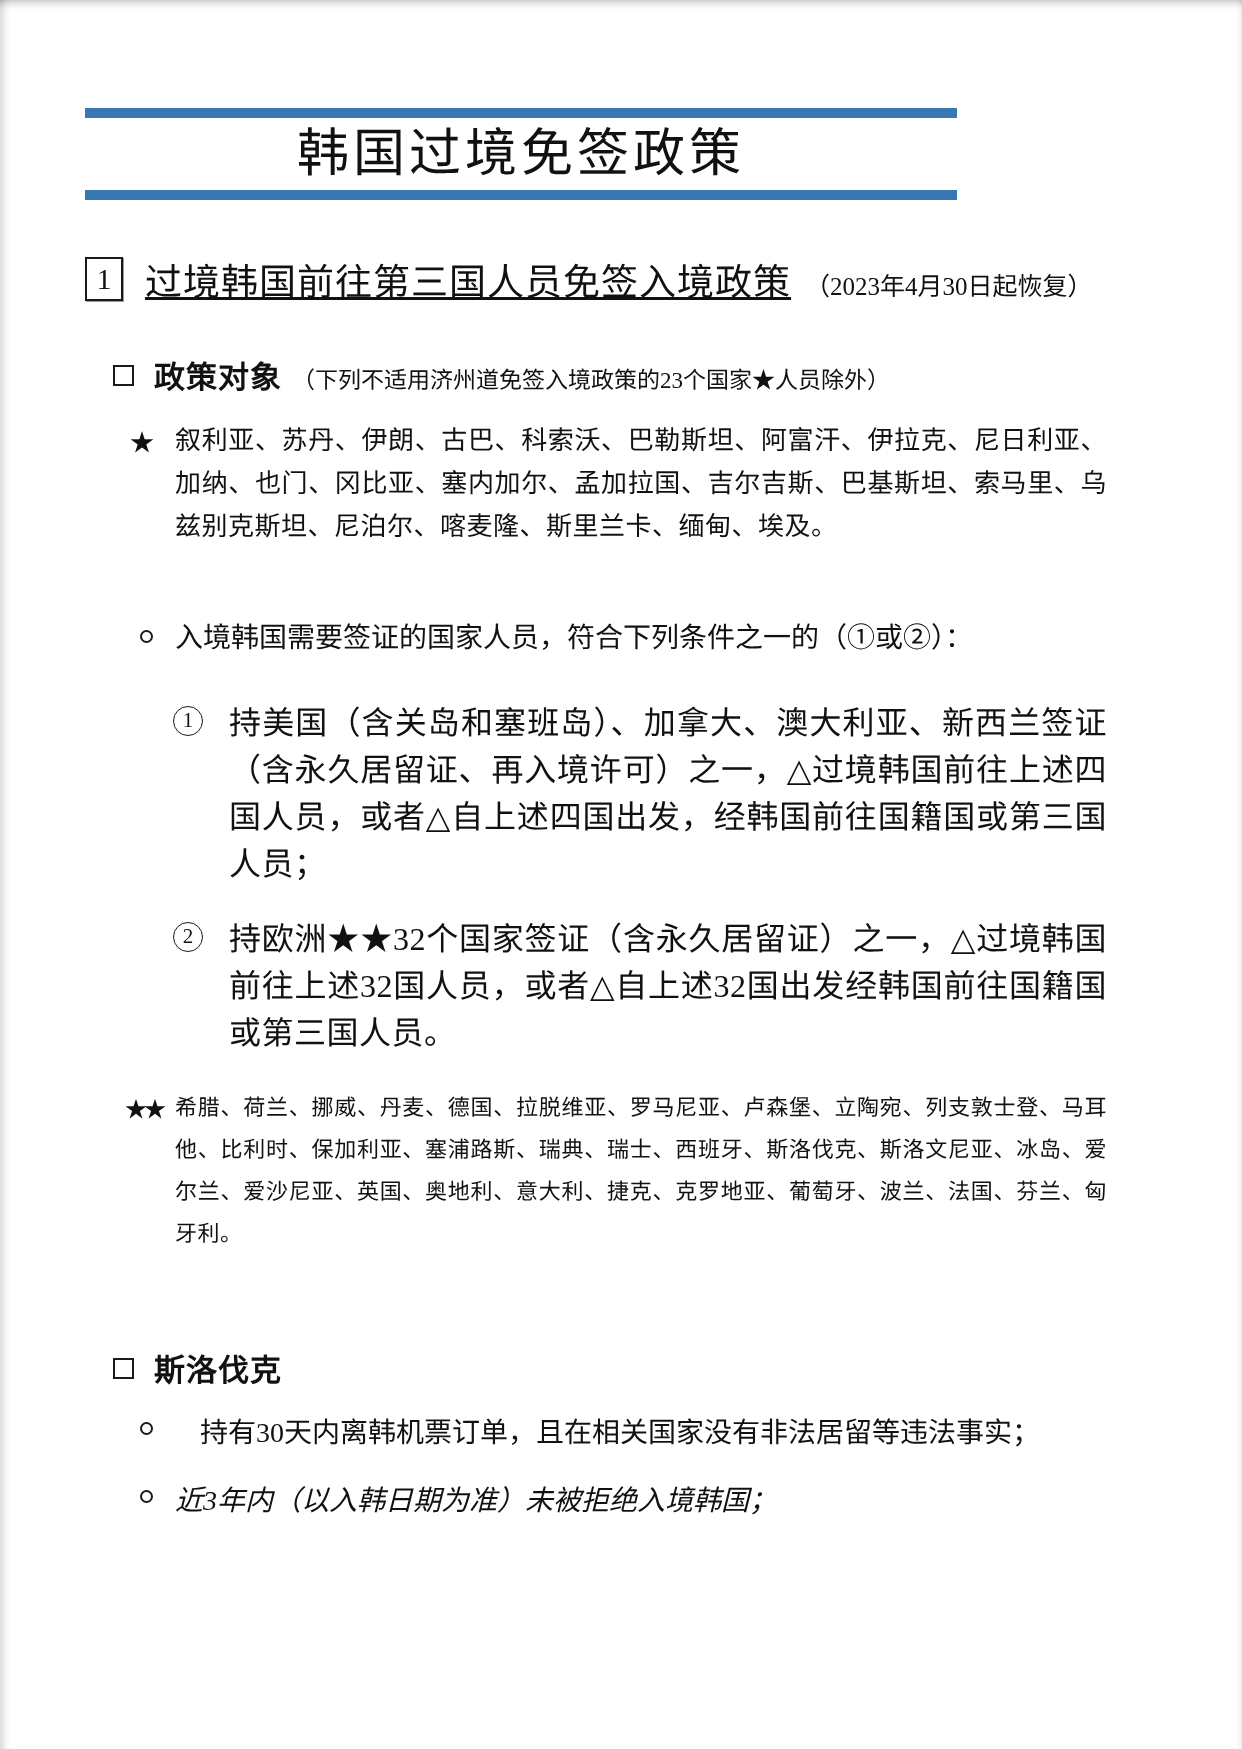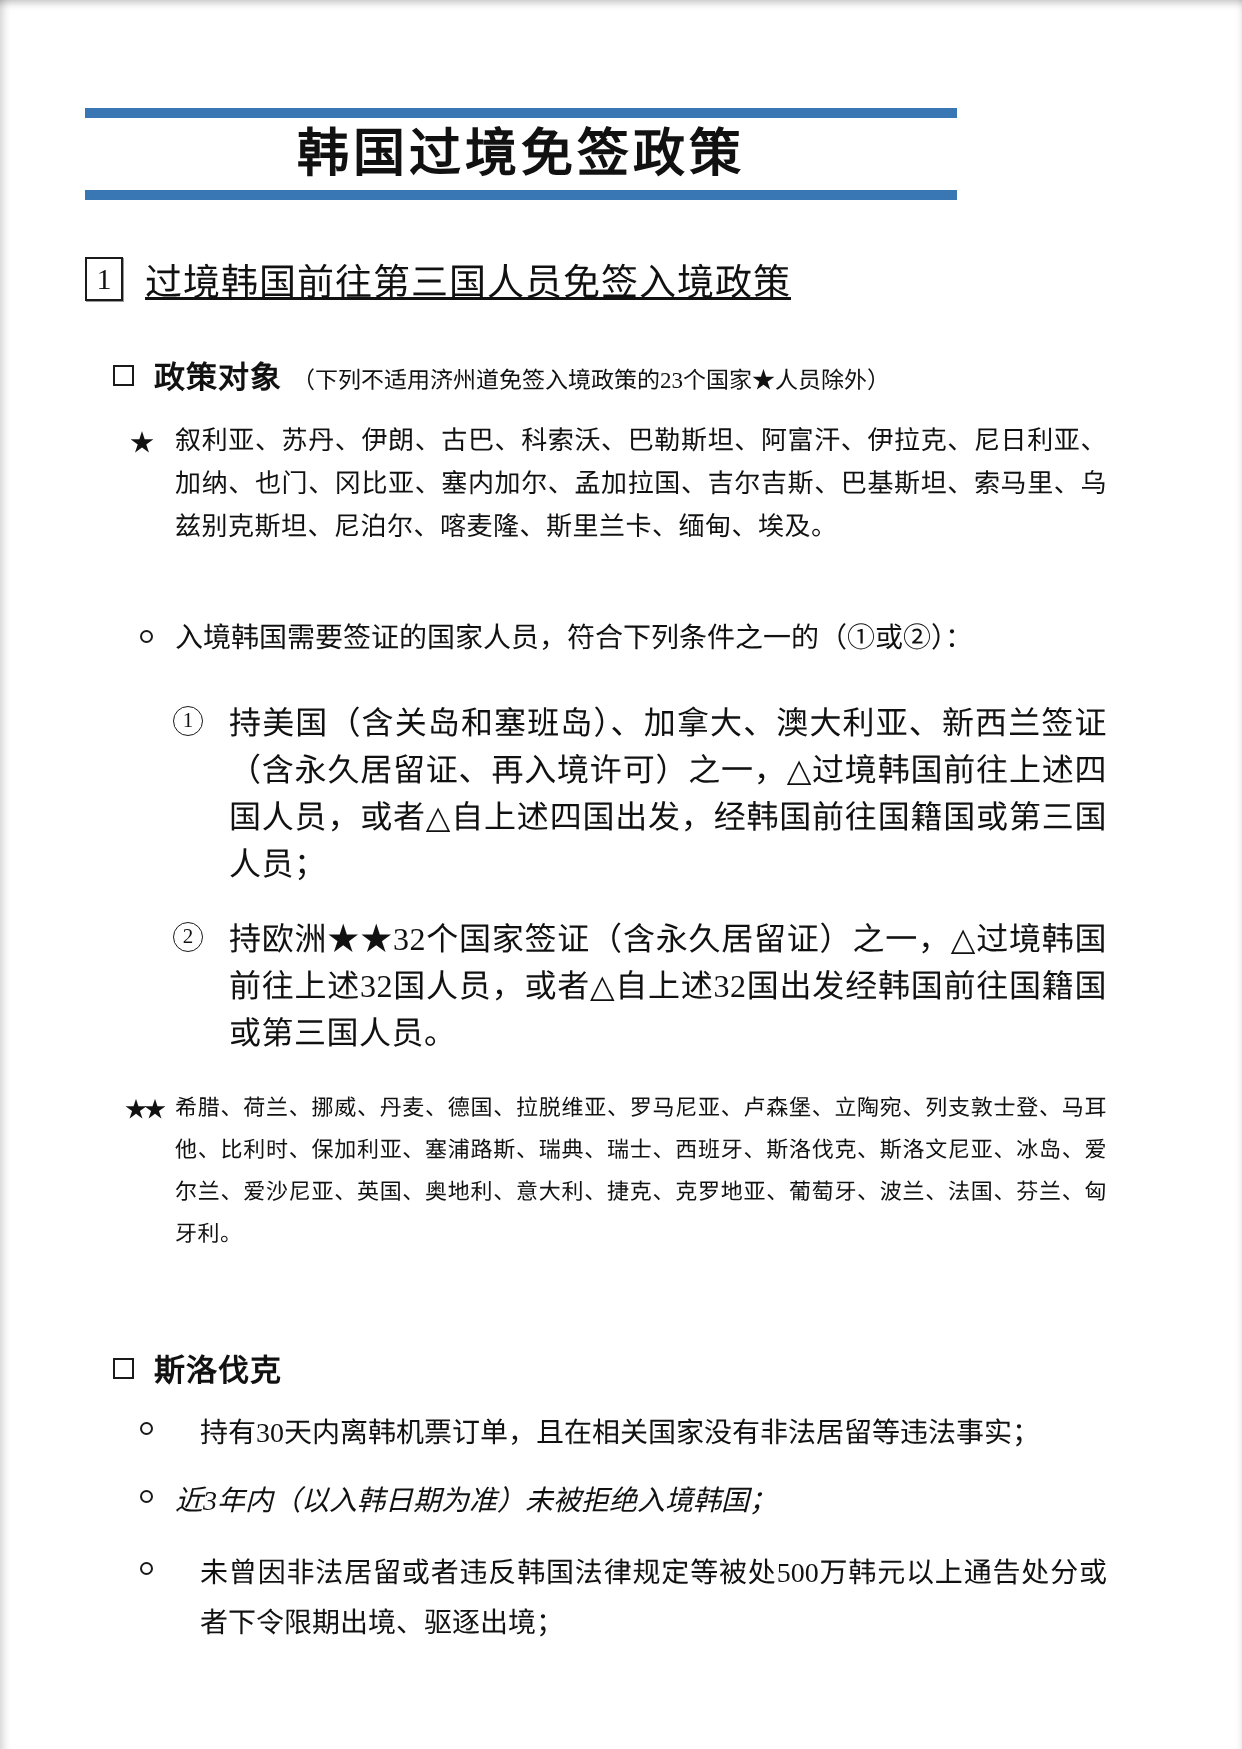--- a/index.html
+++ b/index.html
@@ -13,21 +13,21 @@
     overflow:hidden;
     font-family:"Liberation Serif","DejaVu Serif",serif;
     color:#111;
     box-shadow: inset 0 10px 8px -8px rgba(0,0,0,.28),
                 inset 12px 0 9px -9px rgba(0,0,0,.18),
                 inset -7px 0 7px -7px rgba(0,0,0,.14);
   }
   .rule{width:872px;height:10px;background:#3877B3;}
   .doc-title{
     width:872px;margin:4px 0;
-    font-size:52px;font-weight:bold;line-height:64px;
+    font-size:52px;font-weight:normal;line-height:64px;
     text-align:center;letter-spacing:4px;
   }
   .sec-heading{margin-top:52px;display:flex;align-items:baseline;white-space:nowrap;}
   .boxed-num{
     display:inline-block;border:2px solid #1a1a1a;
     min-width:22px;text-align:center;
     padding:0 6px;font-size:30px;line-height:40px;
     margin-right:22px;align-self:center;
     box-shadow:1px 1px 0 #9a9a9a;
   }
@@ -87,20 +87,21 @@
 
 <div class="page">
 
   <div class="rule"></div>
   <h1 class="doc-title">韩国过境免签政策</h1>
   <div class="rule"></div>
 
   <div class="sec-heading">
     <span class="boxed-num">1</span>
     <span class="sec-title">过境韩国前往第三国人员免签入境政策</span>
+    <span class="sec-note">（2023年4月30日起恢复）</span>
   </div>
 
   <div class="sub-heading pt">
     <span class="sq-bullet"></span>
     <span class="sub-title">政策对象</span>
     <span class="sub-note">（下列不适用济州道免签入境政策的23个国家★人员除外）</span>
   </div>
 
   <div class="para star-para">
     <span class="marker">★</span>
@@ -135,18 +136,14 @@
   <div class="para req-para r0">
     <span class="marker"><span class="circ-bullet"></span></span>
     <span class="body-text">持有30天内离韩机票订单，且在相关国家没有非法居留等违法事实；</span>
   </div>
 
   <div class="para req-para narrow r1">
     <span class="marker"><span class="circ-bullet"></span></span>
     <span class="body-text">近3年内（以入韩日期为准）未被拒绝入境韩国；</span>
   </div>
 
-  <div class="para req-para r2">
-    <span class="marker"><span class="circ-bullet"></span></span>
-    <span class="body-text">未曾因非法居留或者违反韩国法律规定等被处500万韩元以上通告处分或者下令限期出境、驱逐出境；</span>
-  </div>
 
 </div>
 
 </body></html>

